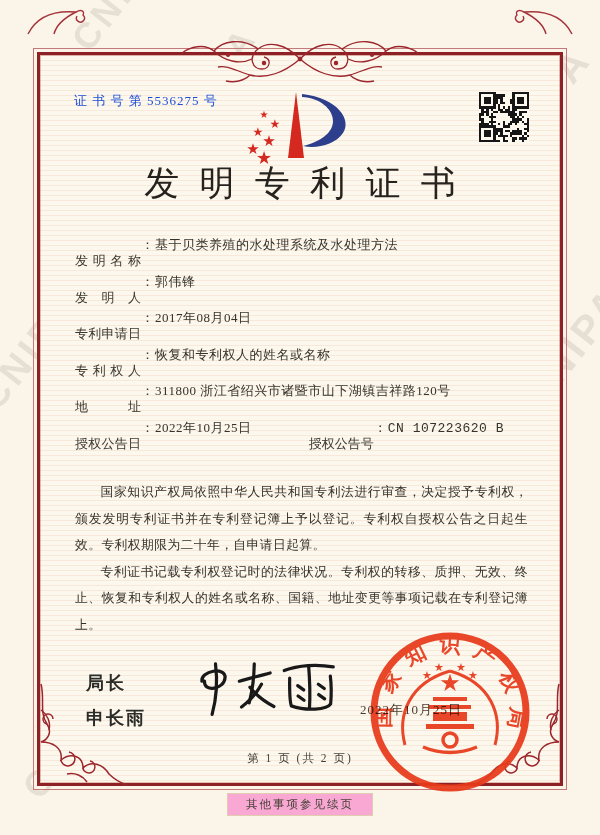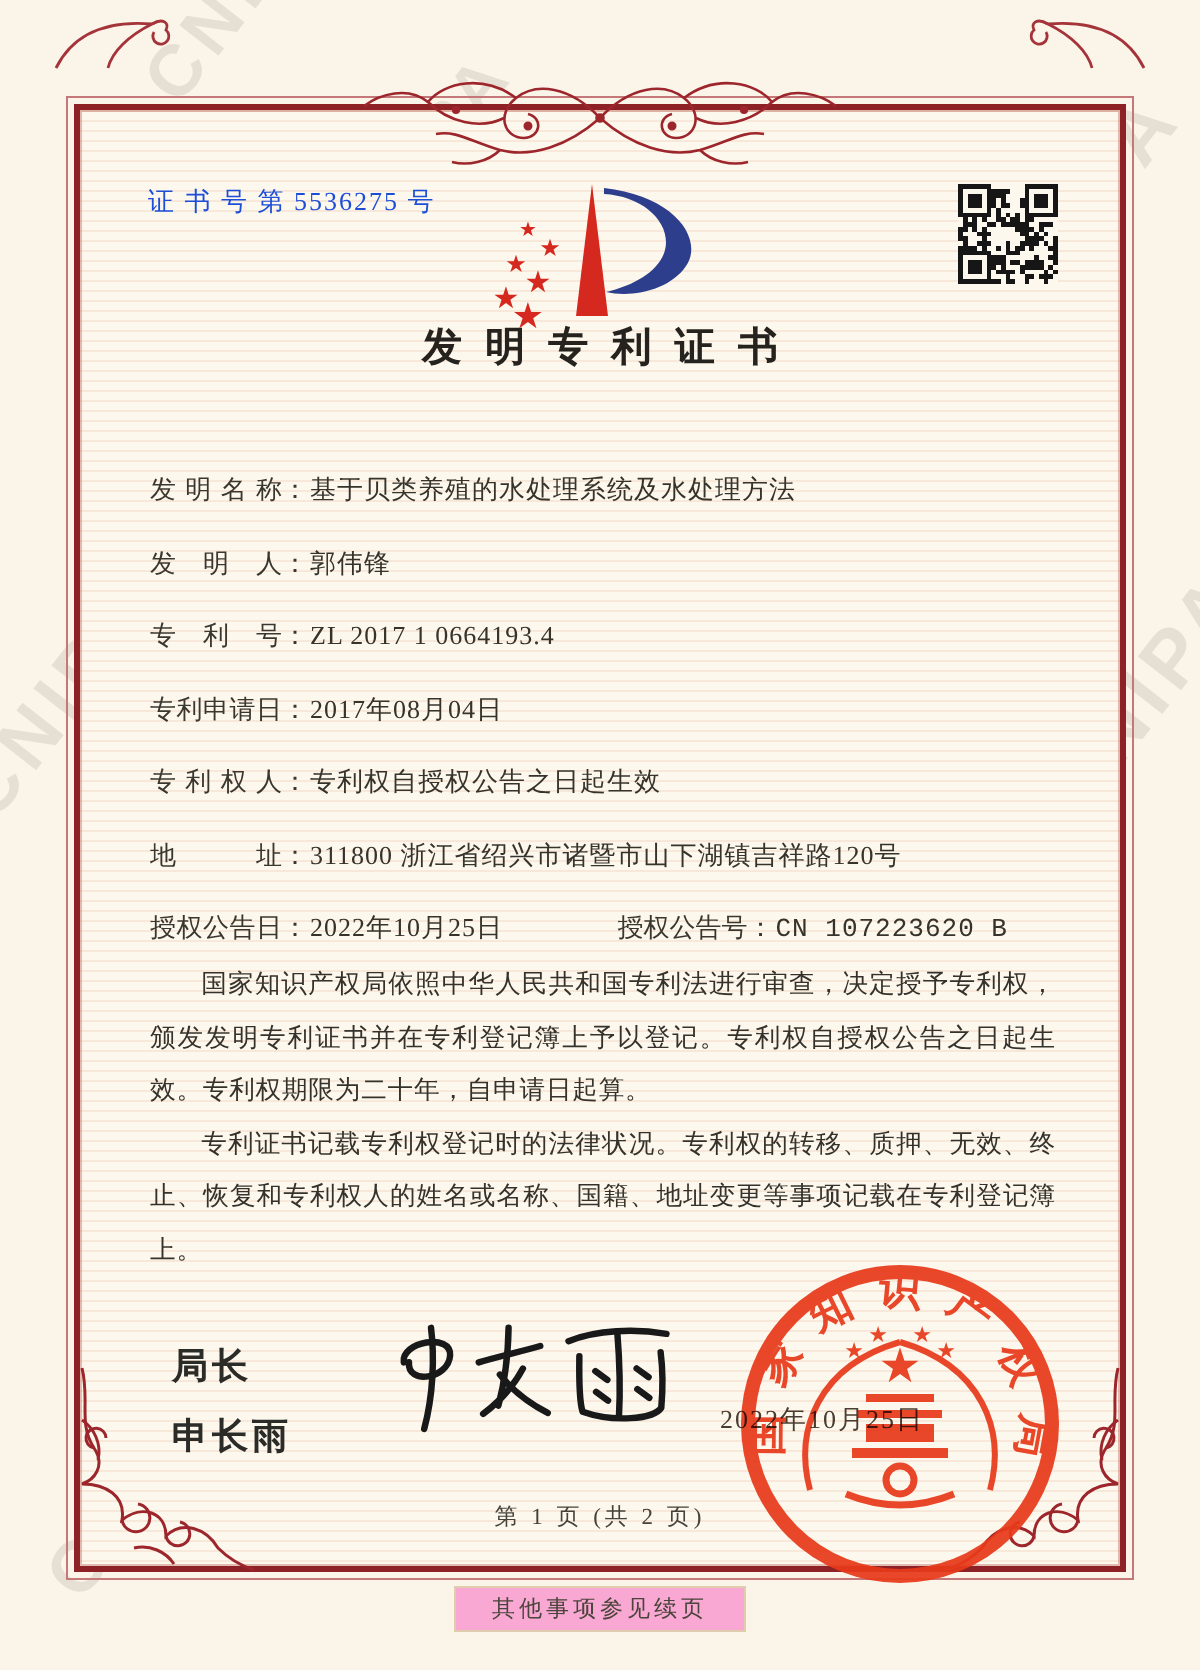--- a/index.html
+++ b/index.html
@@ -47,31 +47,31 @@
 
   
   .cert-no {
     position:absolute; left:74px; top:92px; z-index:4;
     font-size:13px; letter-spacing:1px; color:#1d4ed8;
   }
   .logo { position:absolute; left:238px; top:86px; z-index:4; }
   .qr { position:absolute; left:479px; top:92px; z-index:4; }
   .title {
     position:absolute; left:0; right:0; top:160px; z-index:4;
-    text-align:center; font-size:20px; font-weight:700; color:#26231e;
+    text-align:center; font-size:35px; font-weight:400; color:#26231e;
     letter-spacing:0.58em; text-indent:0.58em;
   }
 
   
   .fields { position:absolute; left:75px; right:55px; top:236px; z-index:4; font-size:13px; }
   .field-row { height:36.5px; white-space:nowrap; }
   .flabel {
     display:inline-block; width:66px;
     text-align:justify; text-align-last:justify;
-    color:#3a372f; vertical-align:top;
+    color:#3a372f; vertical-align:top;margin-top:16px;
   }
   .fcolon { display:inline-block; width:14px; color:#3a372f; }
   .fvalue { color:#36332b; letter-spacing:0.5px; }
   .grant-pair2 { display:inline-block; margin-left:54px;font-family:Liberation Mono, monospace; }
   .grant-pair2 .flabel { width:65px; }
 
   
   .paragraphs {
     position:absolute; left:75px; right:72px; top:479px; z-index:4;
     font-size:12.8px; line-height:26.5px; color:#35322b;
@@ -337,27 +337,24 @@
   <div class="title">发明专利证书</div>
 
   <div class="fields">
     <div class="field-row">
       <span class="flabel">发明名称</span><span class="fcolon">：</span><span class="fvalue">基于贝类养殖的水处理系统及水处理方法</span>
     </div>
     <div class="field-row">
       <span class="flabel">发明人</span><span class="fcolon">：</span><span class="fvalue">郭伟锋</span>
     </div>
     <div class="field-row">
-      <span class="flabel">专利号</span><span class="fcolon">：</span><span class="fvalue">ZL 2017 1 0664193.4</span>
-    </div>
-    <div class="field-row">
       <span class="flabel">专利申请日</span><span class="fcolon">：</span><span class="fvalue">2017年08月04日</span>
     </div>
     <div class="field-row">
-      <span class="flabel">专利权人</span><span class="fcolon">：</span><span class="fvalue">专利权自授权公告之日起生效</span>
+      <span class="flabel">专利权人</span><span class="fcolon">：</span><span class="fvalue">恢复和专利权人的姓名或名称</span>
     </div>
     <div class="field-row">
       <span class="flabel">地址</span><span class="fcolon">：</span><span class="fvalue">311800 浙江省绍兴市诸暨市山下湖镇吉祥路120号</span>
     </div>
     <div class="field-row">
       <span><span class="flabel">授权公告日</span><span class="fcolon">：</span><span class="fvalue">2022年10月25日</span></span>
       <span class="grant-pair2"><span class="flabel">授权公告号</span><span class="fcolon">：</span><span class="fvalue">CN 107223620 B</span></span>
     </div>
   </div>
 

